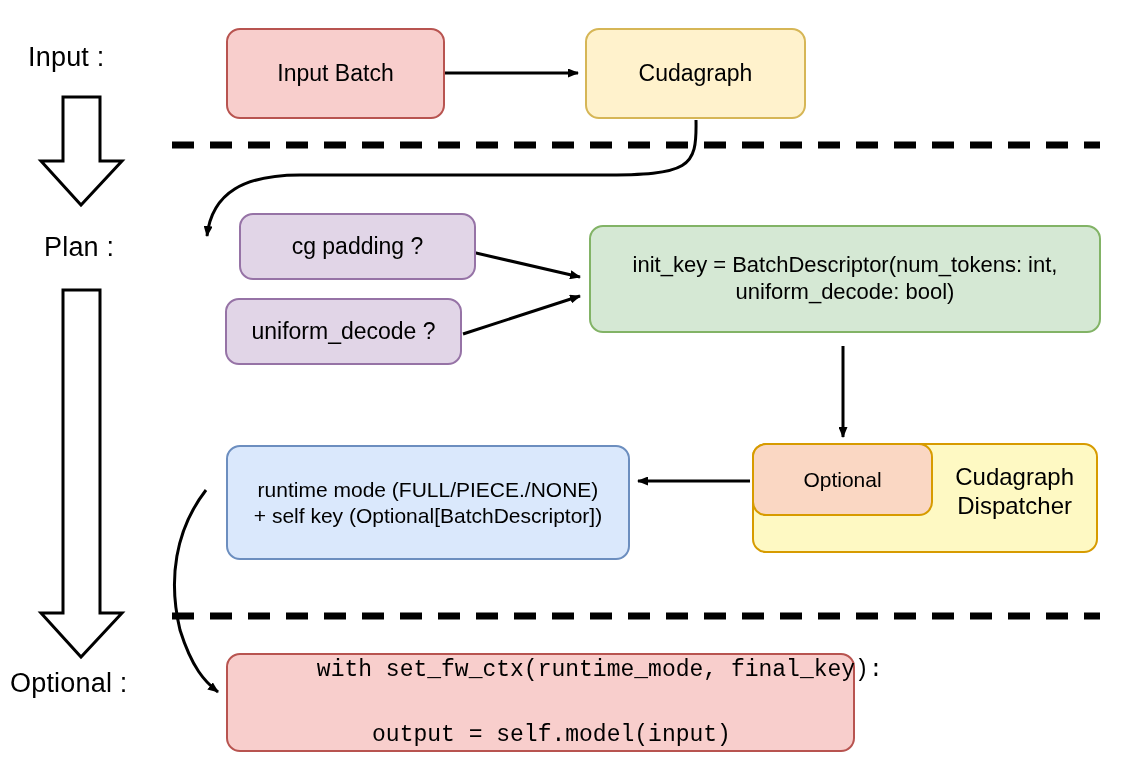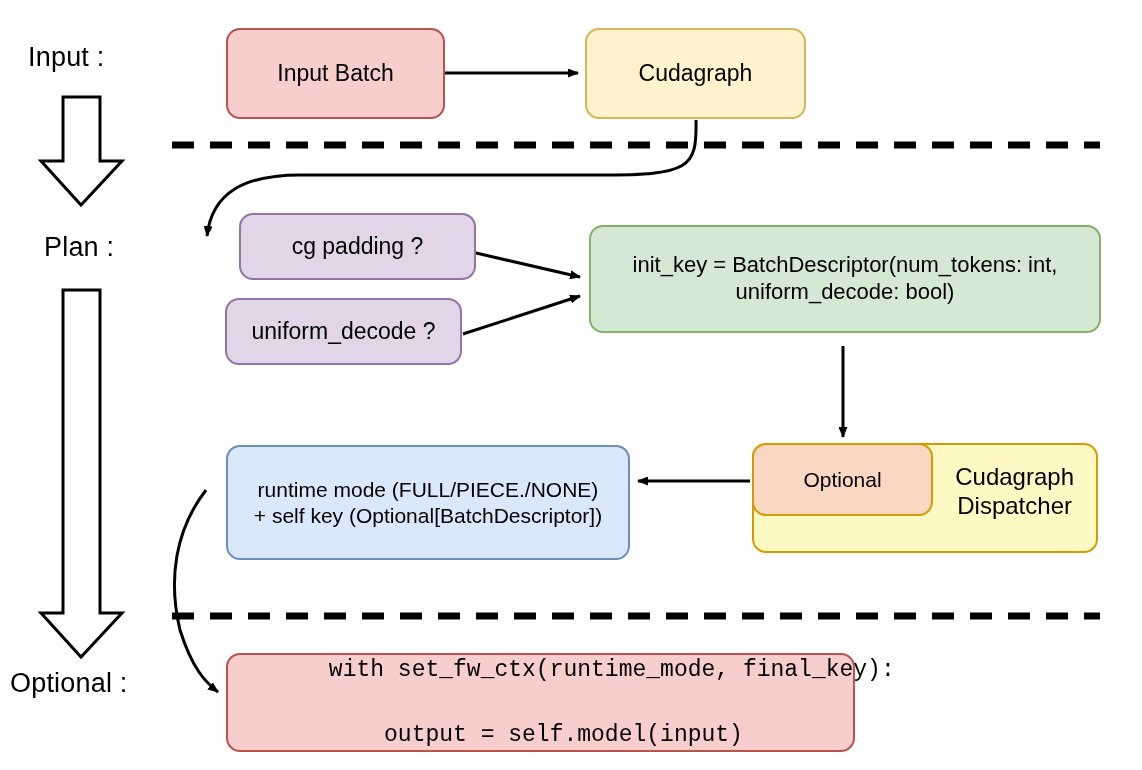--- a/index.html
+++ b/index.html
@@ -38,21 +38,21 @@
   #n-cudagraph-dispatcher .lbl{line-height:1.2;}
   #n-dispatch{left:752px;top:443px;width:181px;height:73px;
       background:#fad7c3;border-color:#d79b00;font-size:21px;}
 
   #n-runtime-mode{left:226px;top:445px;width:404px;height:115px;
       background:#dae8fc;border-color:#6c8ebf;font-size:21px;}
 
   #n-exec-code{left:226px;top:653px;width:629px;height:99px;
       background:#f8cecc;border-color:#b85450;font-size:23px;
       font-family:"Liberation Mono","DejaVu Sans Mono",monospace;
-      justify-content:flex-start;align-items:center;padding-left:18px;
+      justify-content:flex-start;align-items:center;padding-left:6px;
       white-space:pre;text-align:left;line-height:1.4;}
 
   #lbl-input{left:28px;top:42px;}
   #lbl-plan{left:44px;top:232px;}
   #lbl-execute{left:10px;top:668px;}
 </style>
 </head>
 <body>
 
 <div id="stage">

